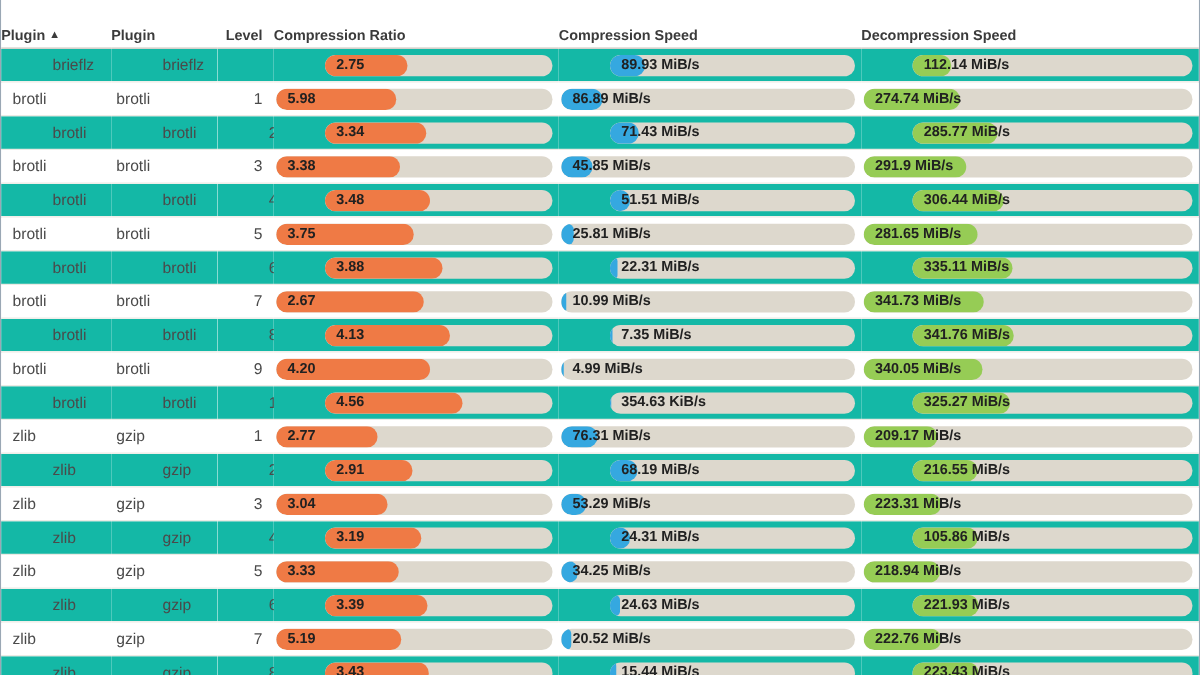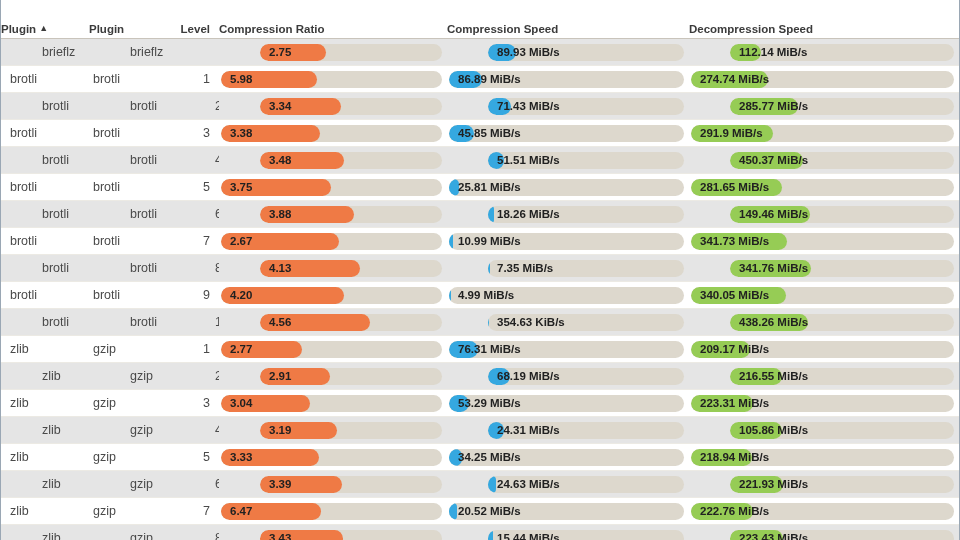--- a/index.html
+++ b/index.html
@@ -22,21 +22,21 @@
     text-align:left;background:#ffffff;
     border-bottom:1px solid #c9c4bb;
     white-space:nowrap;
   }
   thead th.num{text-align:right;padding-right:9px;}
   .sort-arrow{
     display:inline-block;margin-left:3px;font-size:9px;
     color:#3b3b3b;vertical-align:2px;line-height:1;
   }
   tbody tr{height:26px;}
-  tbody tr.odd  td{background:#e5e5e5;padding-left:41px;}
+  tbody tr.odd  td{background:#14b8a6;padding-left:41px;}
   tbody tr.even td{background:#ffffff;}
   tbody td{
     height:26px;padding:0;vertical-align:middle;
     font-size:12.5px;color:#4a4a4a;
     border-bottom:1px solid #eceae4;
     overflow:hidden;
   }
   td.c-plugin{padding-left:9px;}
   td.c-codec{padding-left:4px;}
   td.c-level{text-align:right;padding-right:9px;}
@@ -196,21 +196,21 @@
           </td>
           <td class="c-bar">
             <div class="track">
               <div class="fill blue" style="width: 8.308%;"></div>
               <span class="bar-label">51.51 MiB/s</span>
             </div>
           </td>
           <td class="c-bar">
             <div class="track">
               <div class="fill green" style="width: 32.6%;"></div>
-              <span class="bar-label">450.37 MiB/s</span>
+              <span class="bar-label">306.44 MiB/s</span>
             </div>
           </td>
         </tr>
         <tr class="even">
           <td class="c-plugin">brotli</td>
           <td class="c-codec">brotli</td>
           <td class="c-level">5</td>
           <td class="c-bar">
             <div class="track">
               <div class="fill orange" style="width: 49.735%;"></div>
@@ -236,27 +236,27 @@
           <td class="c-level">6</td>
           <td class="c-bar">
             <div class="track">
               <div class="fill orange" style="width: 51.459%;"></div>
               <span class="bar-label">3.88</span>
             </div>
           </td>
           <td class="c-bar">
             <div class="track">
               <div class="fill blue" style="width: 2.945%;"></div>
-              <span class="bar-label">18.26 MiB/s</span>
+              <span class="bar-label">22.31 MiB/s</span>
             </div>
           </td>
           <td class="c-bar">
             <div class="track">
               <div class="fill green" style="width: 35.65%;"></div>
-              <span class="bar-label">149.46 MiB/s</span>
+              <span class="bar-label">335.11 MiB/s</span>
             </div>
           </td>
         </tr>
         <tr class="even">
           <td class="c-plugin">brotli</td>
           <td class="c-codec">brotli</td>
           <td class="c-level">7</td>
           <td class="c-bar">
             <div class="track">
               <div class="fill orange" style="width: 53.448%;"></div>
@@ -334,21 +334,21 @@
           </td>
           <td class="c-bar">
             <div class="track">
               <div class="fill blue" style="width: 0.056%;"></div>
               <span class="bar-label">354.63 KiB/s</span>
             </div>
           </td>
           <td class="c-bar">
             <div class="track">
               <div class="fill green" style="width: 34.603%;"></div>
-              <span class="bar-label">438.26 MiB/s</span>
+              <span class="bar-label">325.27 MiB/s</span>
             </div>
           </td>
         </tr>
         <tr class="even">
           <td class="c-plugin">zlib</td>
           <td class="c-codec">gzip</td>
           <td class="c-level">1</td>
           <td class="c-bar">
             <div class="track">
               <div class="fill orange" style="width: 36.737%;"></div>
@@ -483,21 +483,21 @@
             </div>
           </td>
         </tr>
         <tr class="even">
           <td class="c-plugin">zlib</td>
           <td class="c-codec">gzip</td>
           <td class="c-level">7</td>
           <td class="c-bar">
             <div class="track">
               <div class="fill orange" style="width: 45.358%;"></div>
-              <span class="bar-label">6.47</span>
+              <span class="bar-label">5.19</span>
             </div>
           </td>
           <td class="c-bar">
             <div class="track">
               <div class="fill blue" style="width: 3.31%;"></div>
               <span class="bar-label">20.52 MiB/s</span>
             </div>
           </td>
           <td class="c-bar">
             <div class="track">

